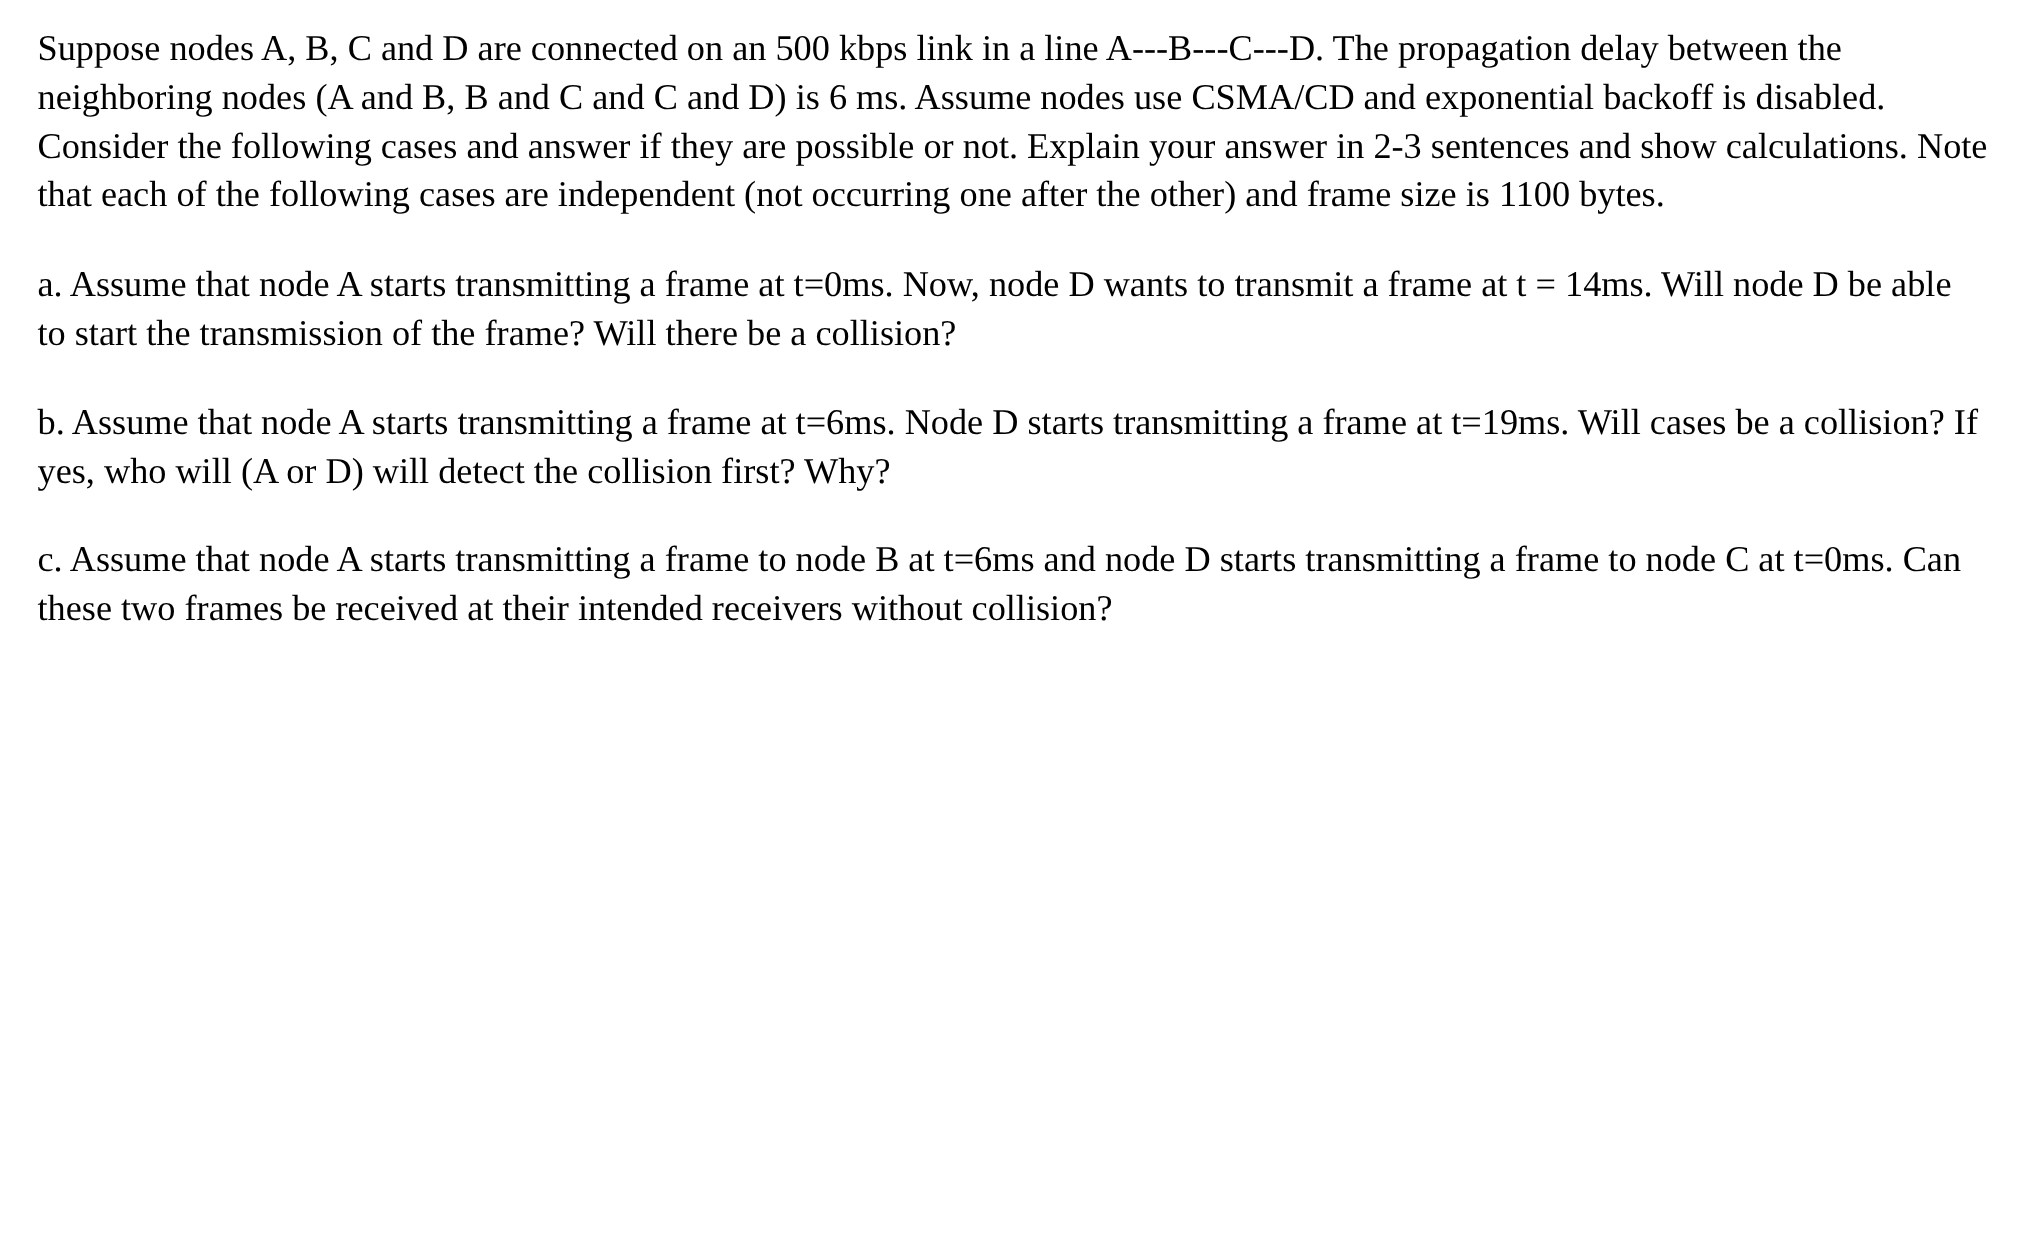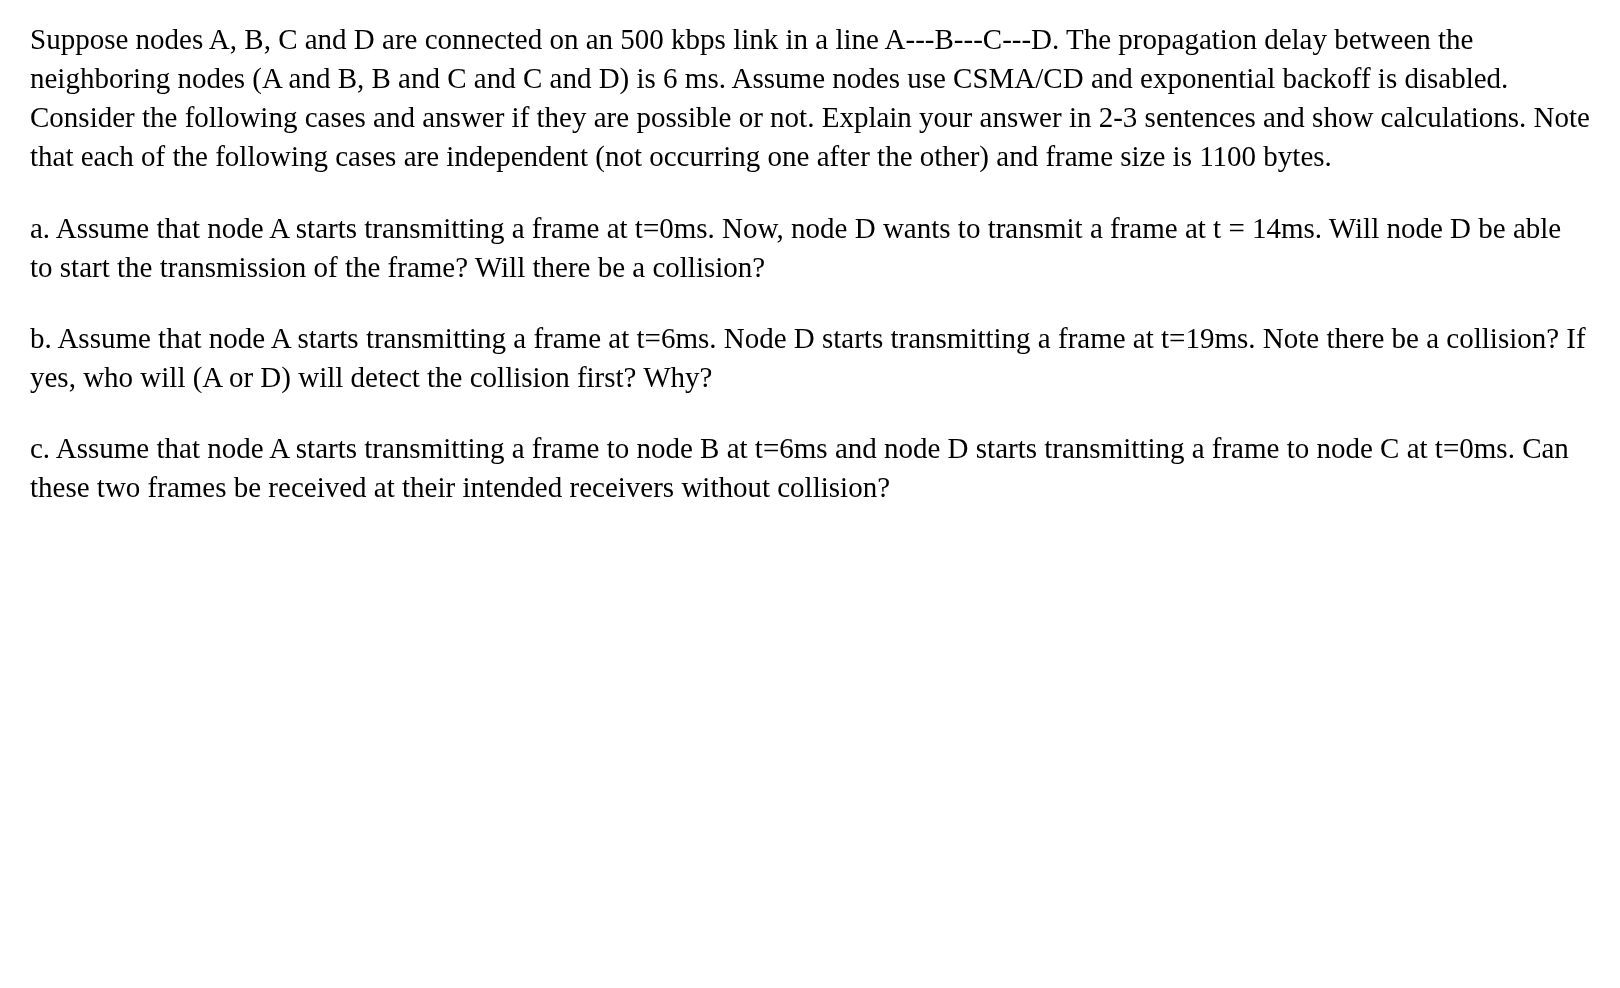--- a/index.html
+++ b/index.html
@@ -21,15 +21,15 @@
       margin-top: 32px;
     }
   </style>
 </head>
 <body>
 
 <div class="intro">Suppose nodes A, B, C and D are connected on an 500 kbps link in a line A---B---C---D. The propagation delay between the neighboring nodes (A and B, B and C and C and D) is 6 ms. Assume nodes use CSMA/CD and exponential backoff is disabled. Consider the following cases and answer if they are possible or not. Explain your answer in 2-3 sentences and show calculations. Note that each of the following cases are independent (not occurring one after the other) and frame size is 1100 bytes.</div>
 
 <div class="question"> a. Assume that node A starts transmitting a frame at t=0ms. Now, node D wants to transmit a frame at t = 14ms. Will node D be able to start the transmission of the frame? Will there be a collision?</div>
 
-<div class="question">b. Assume that node A starts transmitting a frame at t=6ms. Node D starts transmitting a frame at t=19ms. Note there be a collision? If yes, who will (A or D) will detect the collision first? Why?</div>
+<div class="question">b. Assume that node A starts transmitting a frame at t=6ms. Node D starts transmitting a frame at t=19ms. Will cases be a collision? If yes, who will (A or D) will detect the collision first? Why?</div>
 
 <div class="question">c. Assume that node A starts transmitting a frame to node B at t=6ms and node D starts transmitting a frame to node C at t=0ms. Can these two frames be received at their intended receivers without collision?</div>
 
 </body></html>

